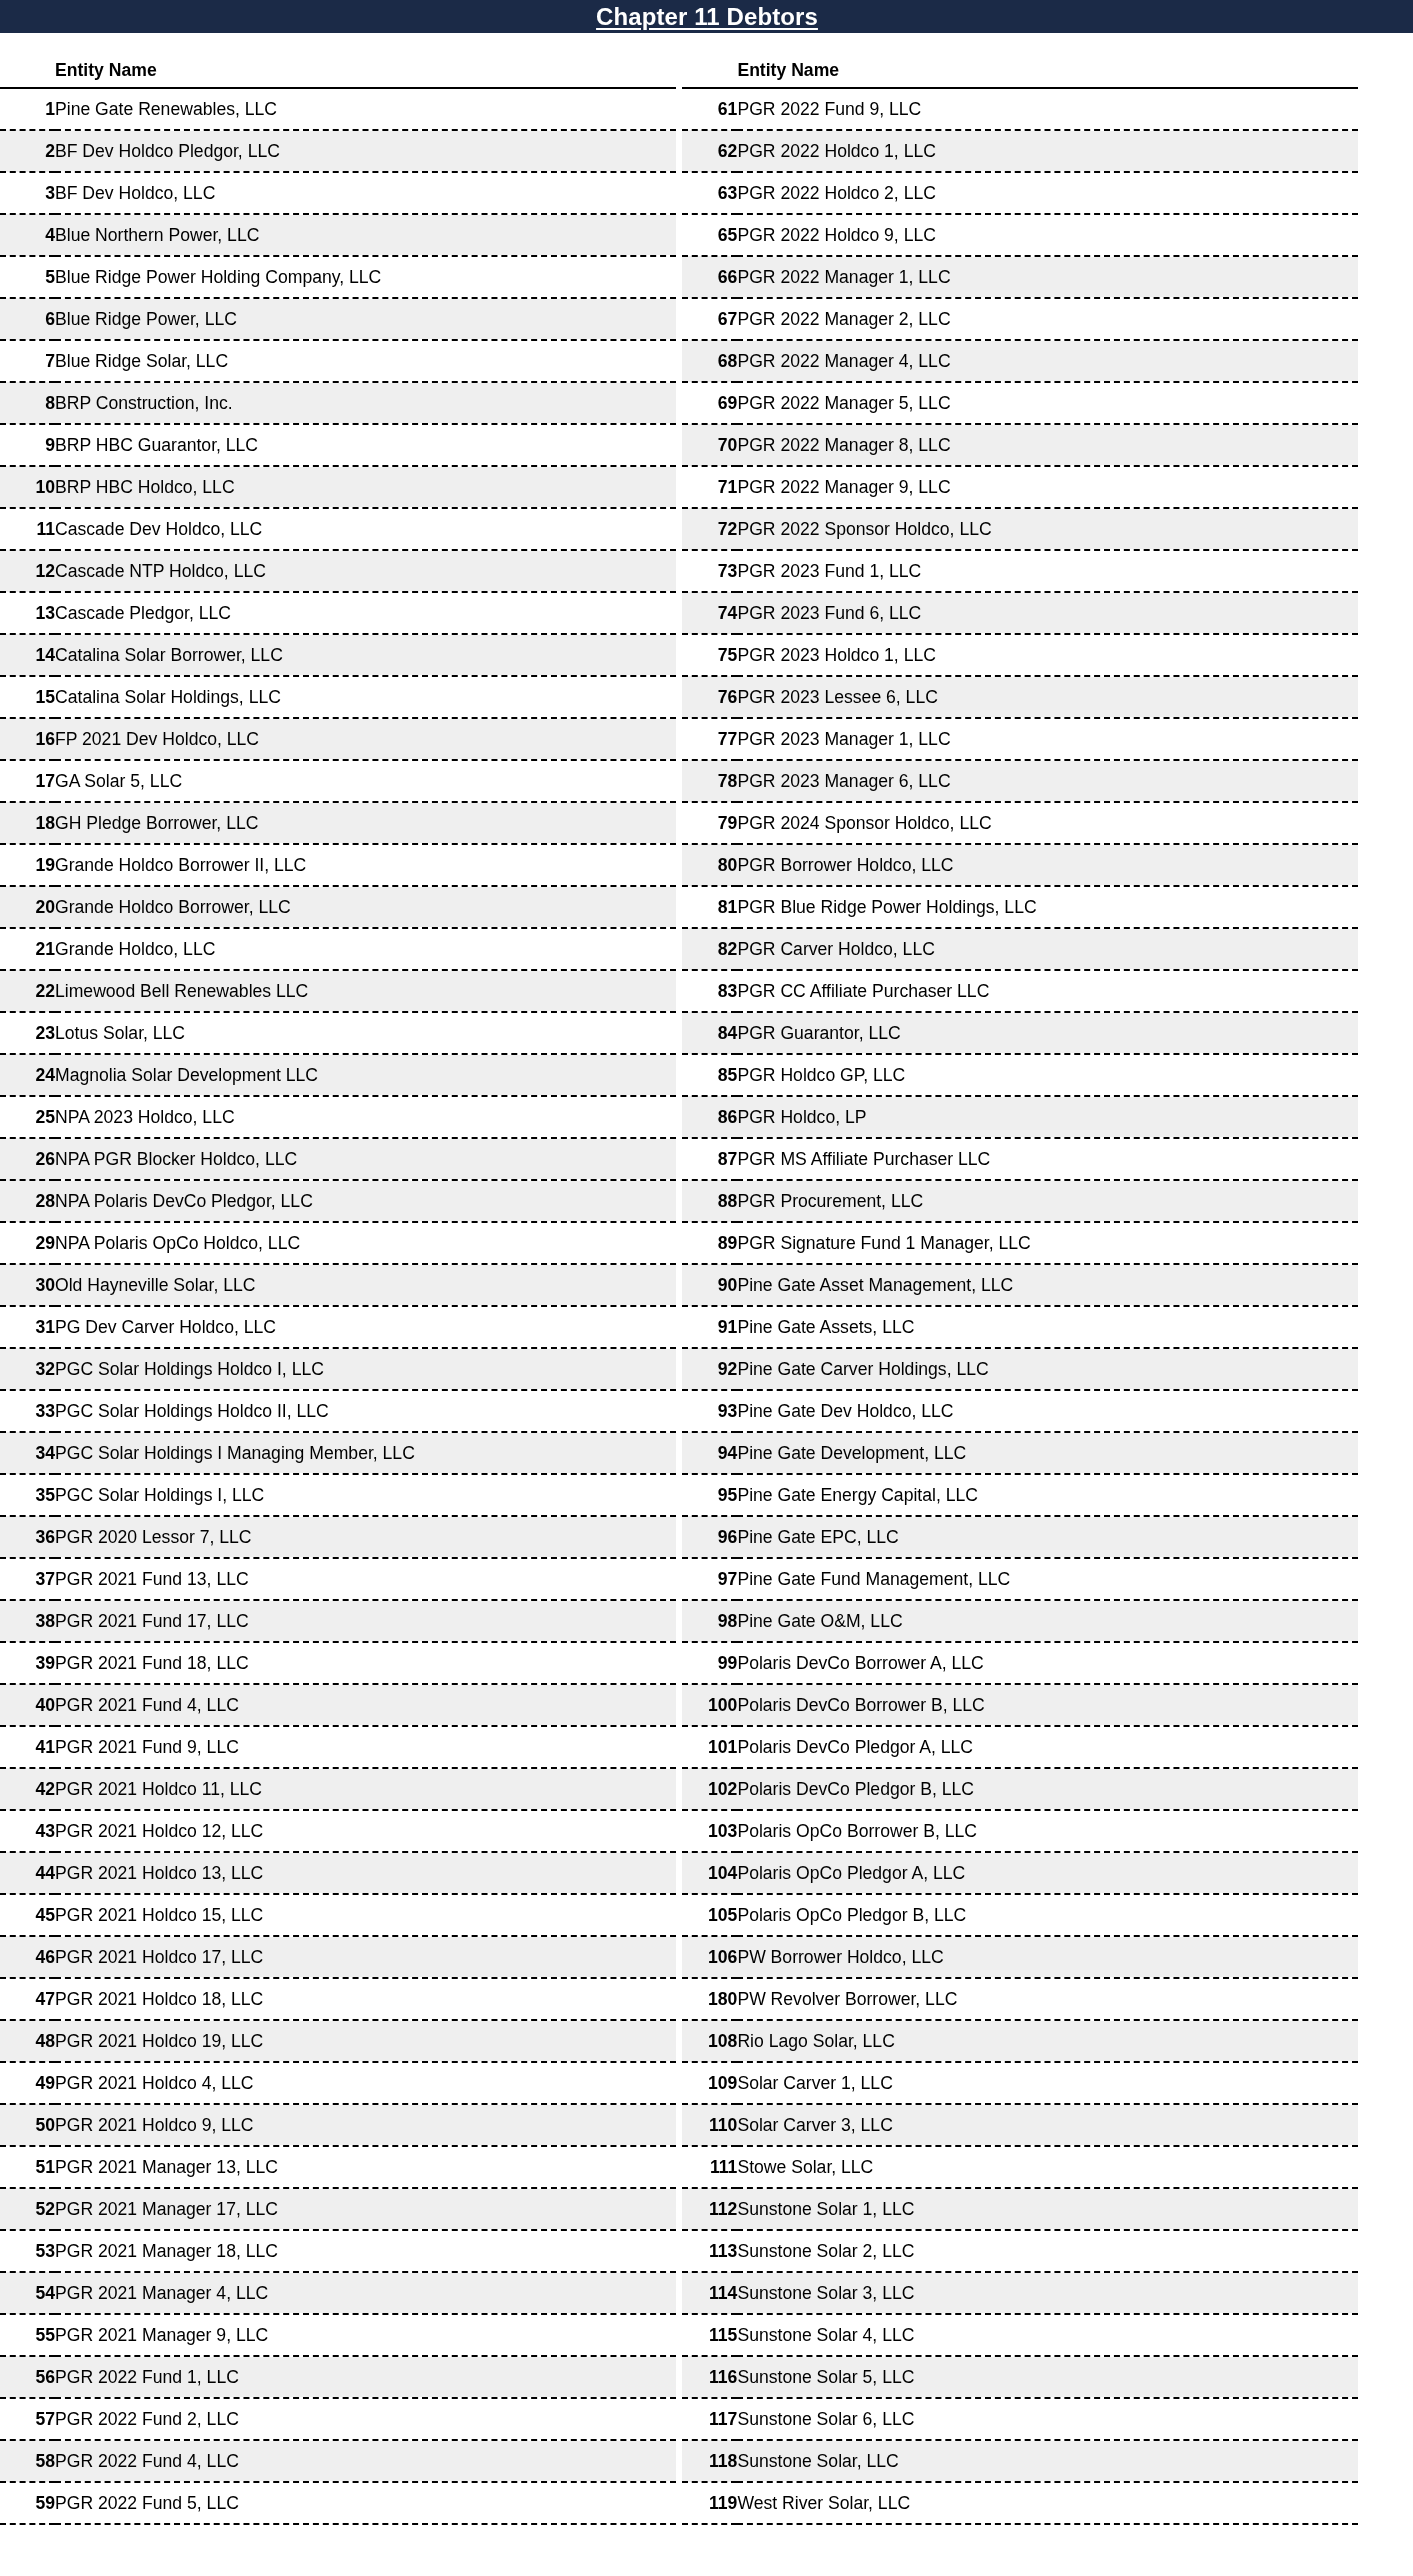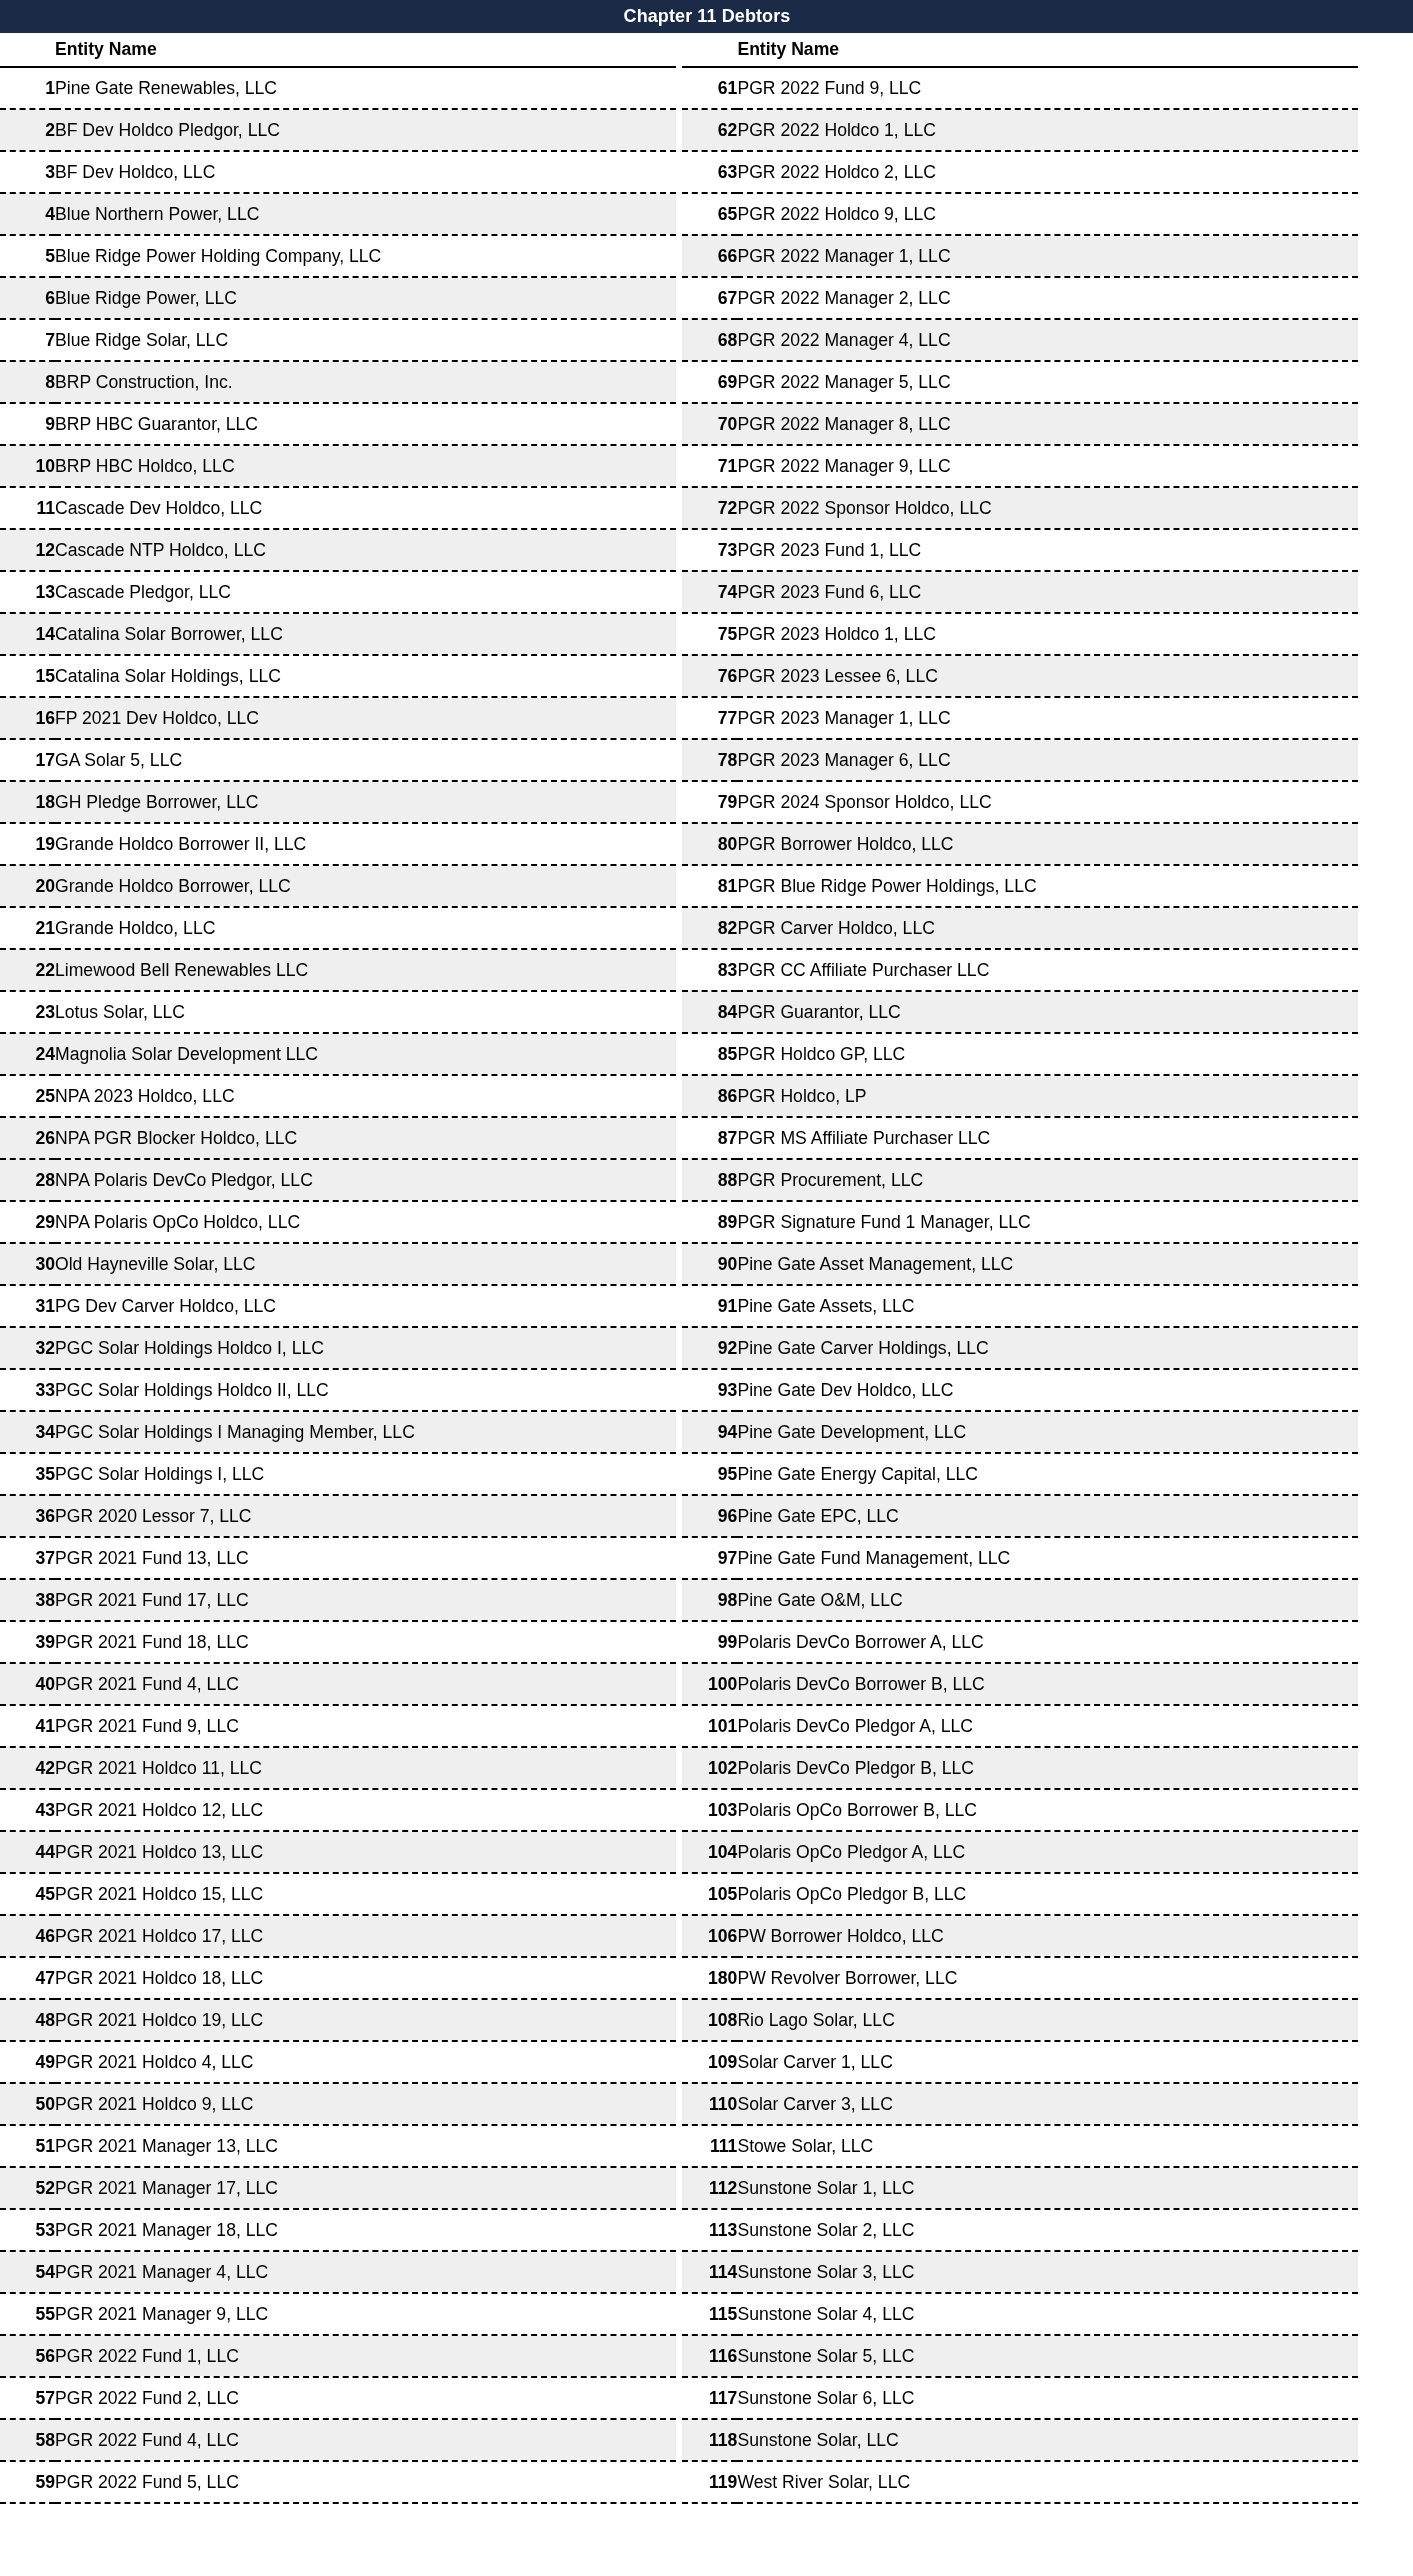--- a/index.html
+++ b/index.html
@@ -22,32 +22,34 @@
   
   .title-bar {
     height: 33px;
     background: #1b2a47;
     display: flex;
     align-items: center;
     justify-content: center;
   }
   .title-text {
     color: #ffffff;
-    font-size: 18px;
+    font-size: 24px;
     font-weight: bold;
+    text-decoration: underline;
     text-underline-offset: 3.4px;
     letter-spacing: 0.1px;
     white-space: nowrap;
   }
 
   
   .columns {
     display: flex;
     align-items: flex-start;
     width: 1358px;
+    margin-top: 21px;
   }
   .col {
     width: 707px;
     box-sizing: border-box;
   }
   .col-left { padding-right: 3.4px; }
   .col-right { padding-left: 3.4px; }
 
   table.entity-table {
     width: 100%;

